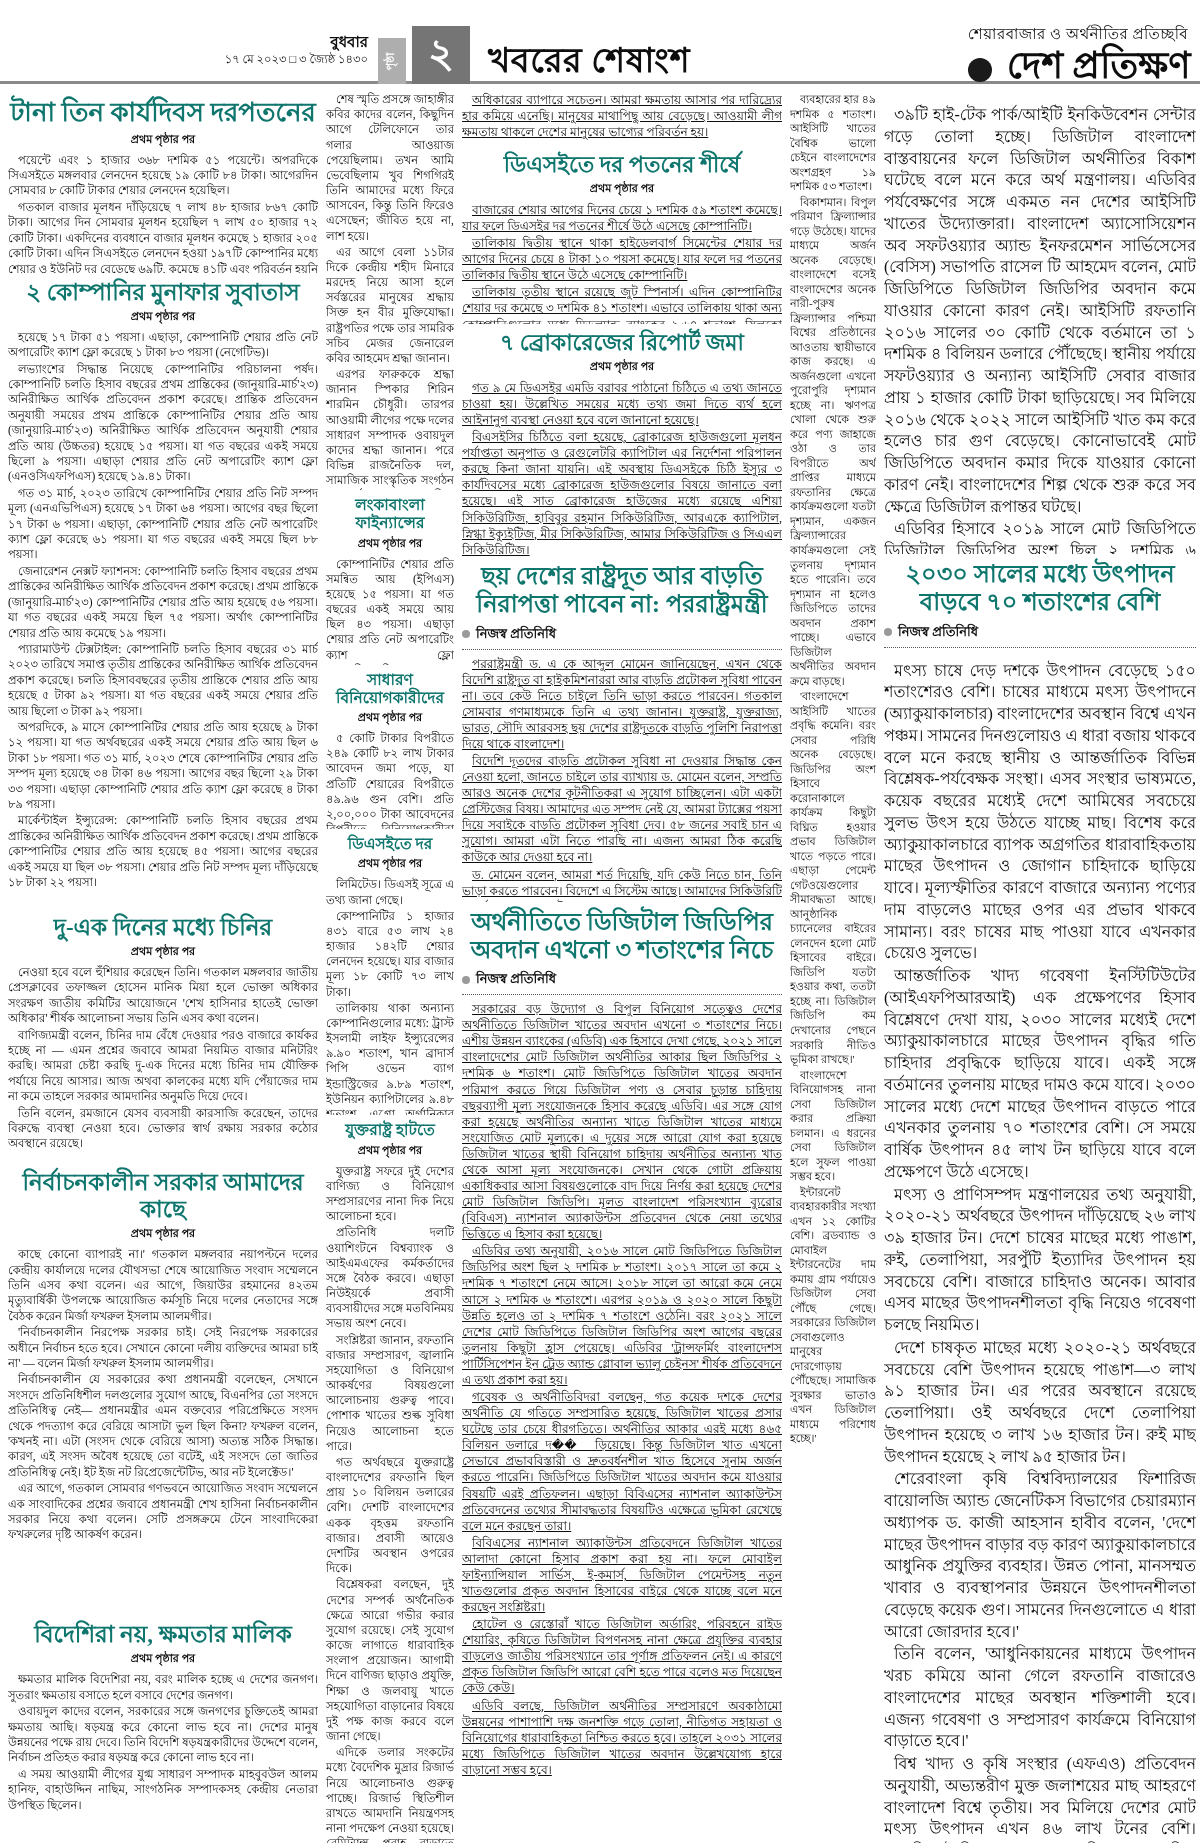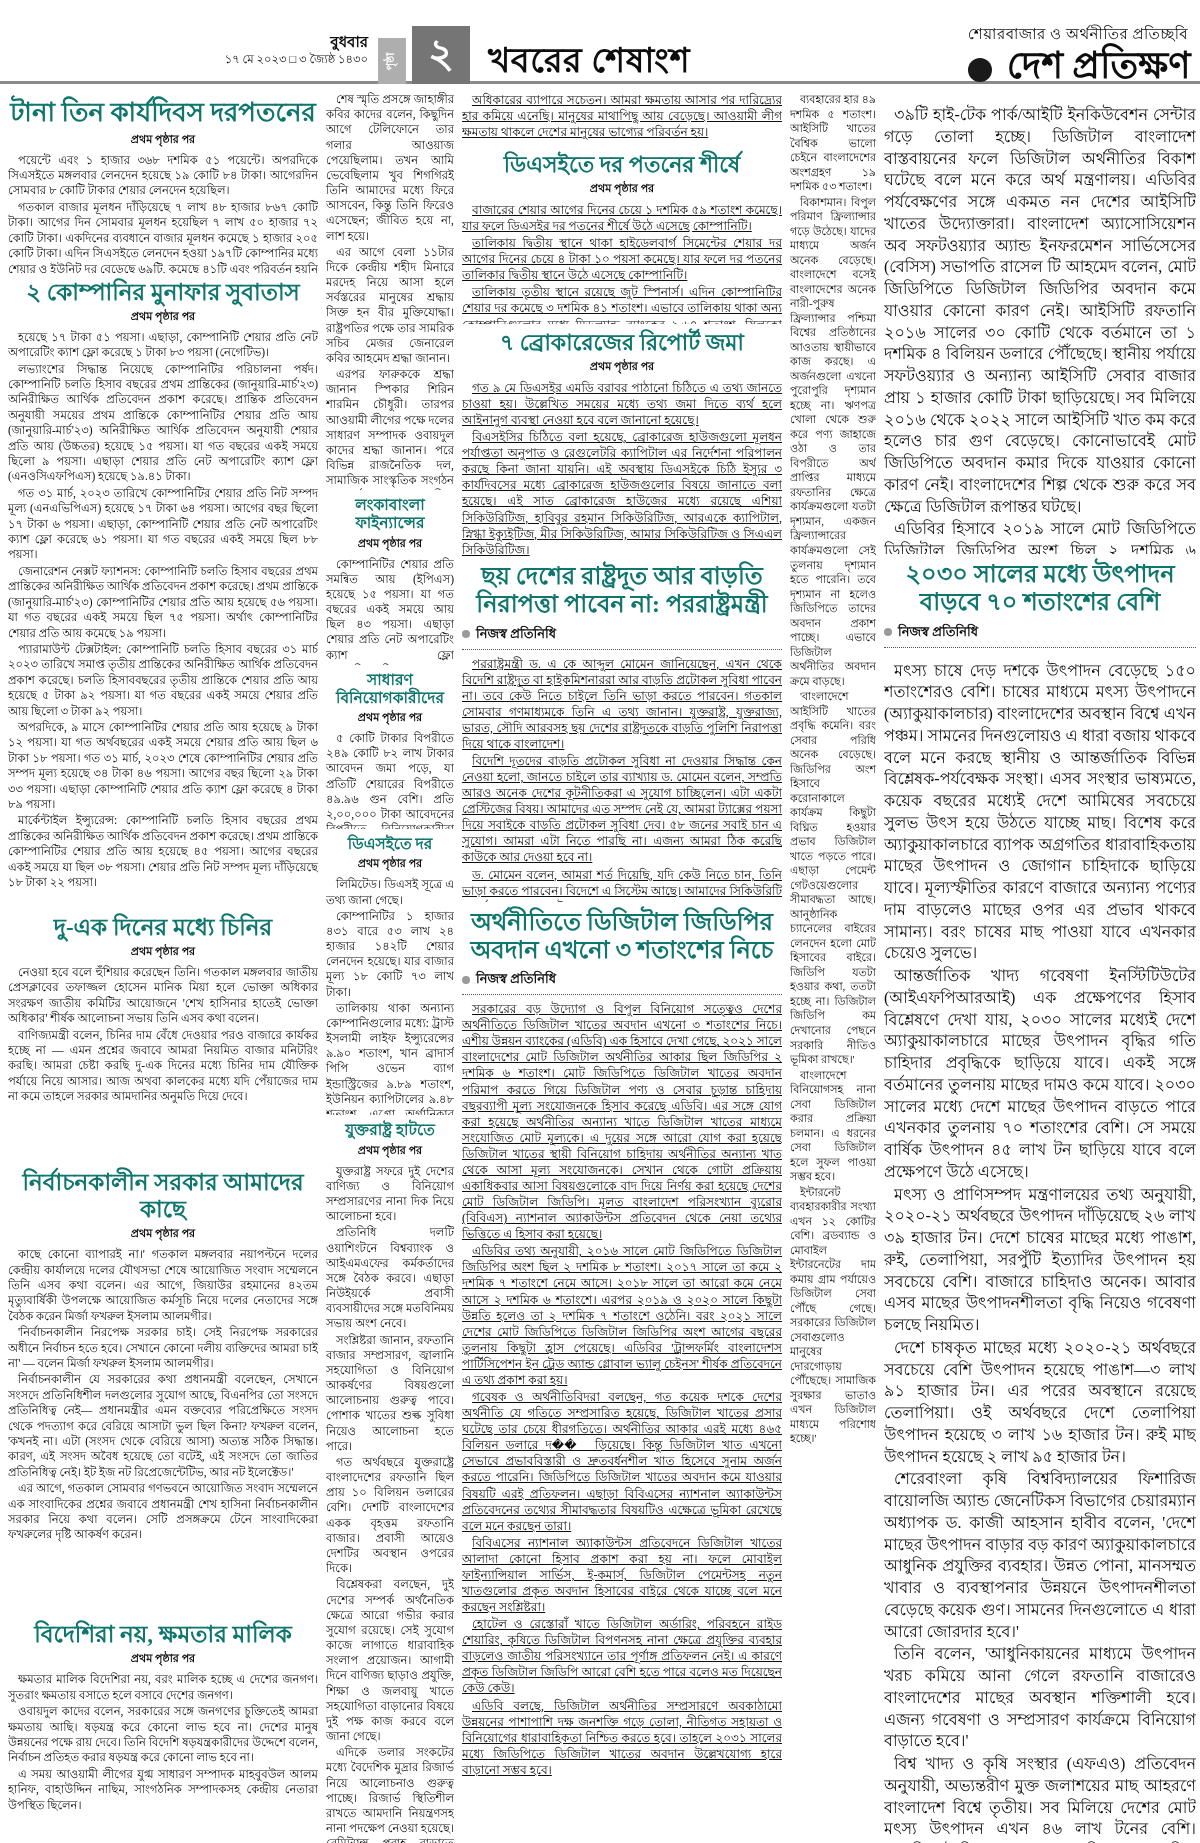--- a/index.html
+++ b/index.html
@@ -94,20 +94,21 @@
           <p>অপরদিকে, ৯ মাসে কোম্পানিটির শেয়ার প্রতি আয় হয়েছে ৯ টাকা ১২ পয়সা। যা গত অর্থবছরের একই সময়ে শেয়ার প্রতি আয় ছিল ৬ টাকা ১৮ পয়সা। গত ৩১ মার্চ, ২০২৩ শেষে কোম্পানিটির শেয়ার প্রতি সম্পদ মূল্য হয়েছে ৩৪ টাকা ৪৬ পয়সা। আগের বছর ছিলো ২৯ টাকা ৩৩ পয়সা। এছাড়া কোম্পানিটি শেয়ার প্রতি ক্যাশ ফ্লো করেছে ৪ টাকা ৮৯ পয়সা।</p>
           <p>মার্কেন্টাইল ইন্স্যুরেন্স: কোম্পানিটি চলতি হিসাব বছরের প্রথম প্রান্তিকের অনিরীক্ষিত আর্থিক প্রতিবেদন প্রকাশ করেছে। প্রথম প্রান্তিকে কোম্পানিটির শেয়ার প্রতি আয় হয়েছে ৪৫ পয়সা। আগের বছরের একই সময়ে যা ছিল ৩৮ পয়সা। শেয়ার প্রতি নিট সম্পদ মূল্য দাঁড়িয়েছে ১৮ টাকা ২২ পয়সা।</p>
         </div>
     </article>
     <article>
       <h2 class="hl h23">দু-এক দিনের মধ্যে চিনির</h2>
       <div class="cont">প্রথম পৃষ্ঠার পর</div>
       <div class="body" style="height:198px">
           <p>নেওয়া হবে বলে হুঁশিয়ার করেছেন তিনি। গতকাল মঙ্গলবার জাতীয় প্রেসক্লাবের তফাজ্জল হোসেন মানিক মিয়া হলে ভোক্তা অধিকার সংরক্ষণ জাতীয় কমিটির আয়োজনে 'শেখ হাসিনার হাতেই ভোক্তা অধিকার' শীর্ষক আলোচনা সভায় তিনি এসব কথা বলেন।</p>
           <p>বাণিজ্যমন্ত্রী বলেন, চিনির দাম বেঁধে দেওয়ার পরও বাজারে কার্যকর হচ্ছে না — এমন প্রশ্নের জবাবে আমরা নিয়মিত বাজার মনিটরিং করছি। আমরা চেষ্টা করছি দু-এক দিনের মধ্যে চিনির দাম যৌক্তিক পর্যায়ে নিয়ে আসার। আজ অথবা কালকের মধ্যে যদি পেঁয়াজের দাম না কমে তাহলে সরকার আমদানির অনুমতি দিয়ে দেবে।</p>
+          <p>তিনি বলেন, রমজানে যেসব ব্যবসায়ী কারসাজি করেছেন, তাদের বিরুদ্ধে ব্যবস্থা নেওয়া হবে। ভোক্তার স্বার্থ রক্ষায় সরকার কঠোর অবস্থানে রয়েছে।</p>
         </div>
     </article>
     <article>
       <h2 class="hl h23">নির্বাচনকালীন সরকার আমাদের কাছে</h2>
       <div class="cont">প্রথম পৃষ্ঠার পর</div>
       <div class="body" style="height:368px">
           <p>কাছে কোনো ব্যাপারই না।' গতকাল মঙ্গলবার নয়াপল্টনে দলের কেন্দ্রীয় কার্যালয়ে দলের যৌথসভা শেষে আয়োজিত সংবাদ সম্মেলনে তিনি এসব কথা বলেন। এর আগে, জিয়াউর রহমানের ৪২তম মৃত্যুবার্ষিকী উপলক্ষে আয়োজিত কর্মসূচি নিয়ে দলের নেতাদের সঙ্গে বৈঠক করেন মির্জা ফখরুল ইসলাম আলমগীর।</p>
           <p>'নির্বাচনকালীন নিরপেক্ষ সরকার চাই। সেই নিরপেক্ষ সরকারের অধীনে নির্বাচন হতে হবে। সেখানে কোনো দলীয় ব্যক্তিদের আমরা চাই না' — বলেন মির্জা ফখরুল ইসলাম আলমগীর।</p>
           <p>নির্বাচনকালীন যে সরকারের কথা প্রধানমন্ত্রী বলেছেন, সেখানে সংসদে প্রতিনিধিশীল দলগুলোর সুযোগ আছে, বিএনপির তো সংসদে প্রতিনিধিত্ব নেই— প্রধানমন্ত্রীর এমন বক্তব্যের পরিপ্রেক্ষিতে সংসদ থেকে পদত্যাগ করে বেরিয়ে আসাটা ভুল ছিল কিনা? ফখরুল বলেন, 'কখনই না। এটা (সংসদ থেকে বেরিয়ে আসা) অত্যন্ত সঠিক সিদ্ধান্ত। কারণ, এই সংসদ অবৈধ হয়েছে তো বটেই, এই সংসদে তো জাতির প্রতিনিধিত্ব নেই। ইট ইজ নট রিপ্রেজেন্টেটিভ, আর নট ইলেক্টেড।'</p>
           <p>এর আগে, গতকাল সোমবার গণভবনে আয়োজিত সংবাদ সম্মেলনে এক সাংবাদিকের প্রশ্নের জবাবে প্রধানমন্ত্রী শেখ হাসিনা নির্বাচনকালীন সরকার নিয়ে কথা বলেন। সেটি প্রসঙ্গক্রমে টেনে সাংবাদিকেরা ফখরুলের দৃষ্টি আকর্ষণ করেন।</p>

